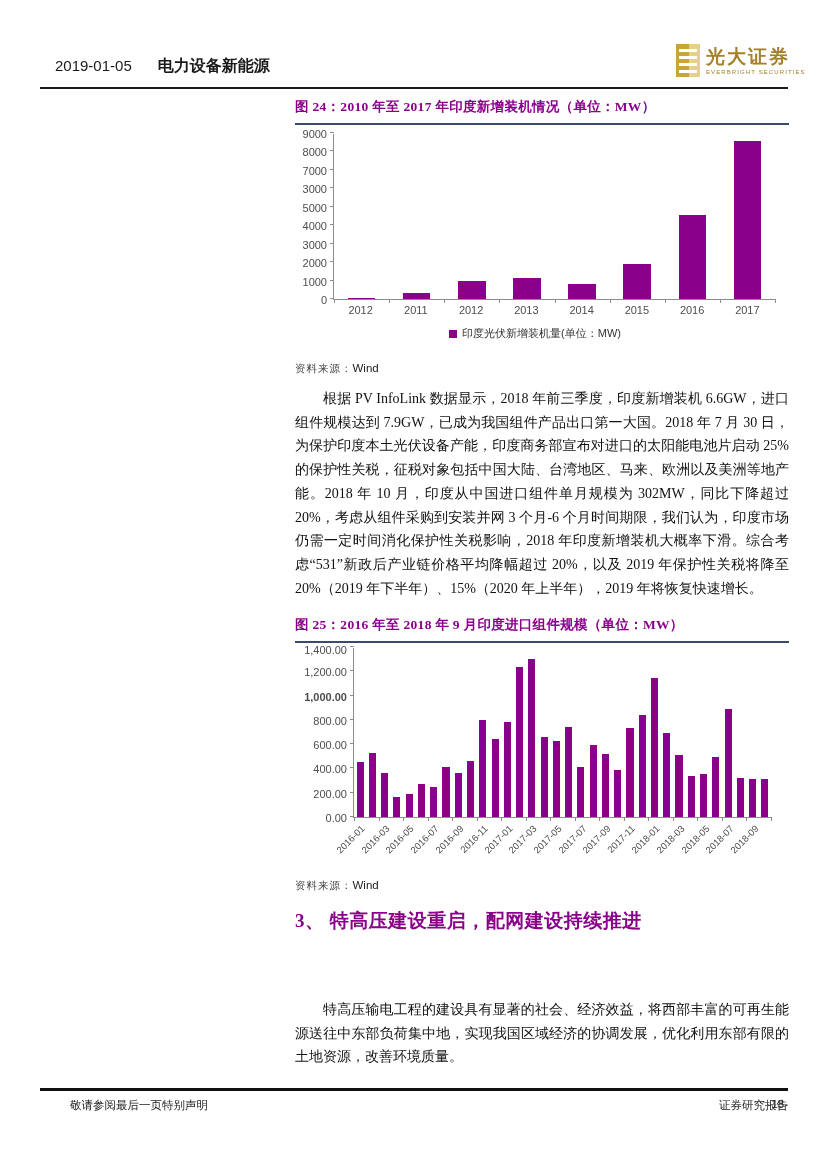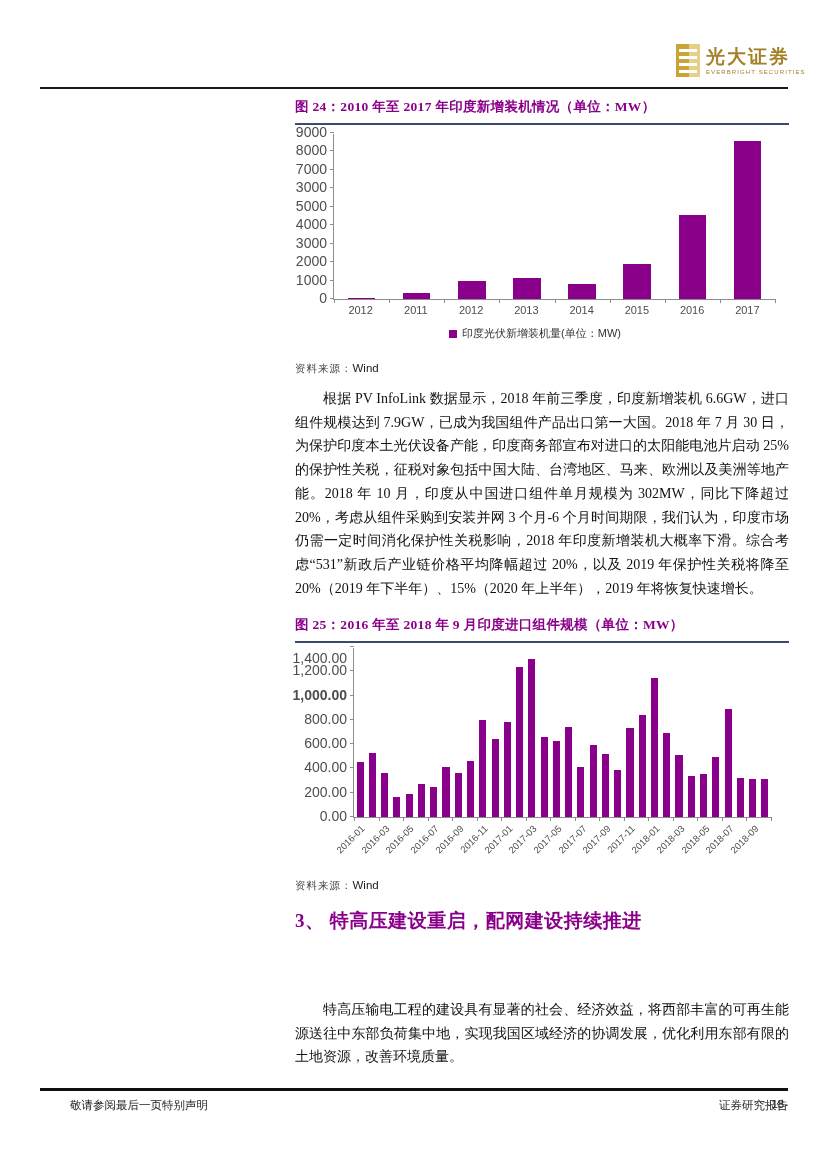--- a/index.html
+++ b/index.html
@@ -23,21 +23,21 @@
   
   .col { position:absolute; left:295px; width:494px; }
 
   .fig-title { font-size:13.5px; font-weight:bold; color:var(--accent);
                padding-bottom:7px; border-bottom:2px solid #3A4A6B; letter-spacing:0.3px; }
   .ft1 { top:98px; } .ft2 { top:616px; }
 
   .chart { font-family:"Liberation Sans","DejaVu Sans",sans-serif; }
   .chart-row { display:flex; align-items:flex-end; }
   .ylabels { position:relative; }
-  .ytick-label { position:absolute; right:6px; font-size:14px; color:#4d4d4d; white-space:nowrap;margin-top:12px; }
+  .ytick-label { position:absolute; right:6px; font-size:11px; color:#4d4d4d; white-space:nowrap;margin-top:12px; }
   .plot { position:relative; border-left:1px solid #8c8c8c; border-bottom:1px solid #8c8c8c; flex:1; }
   .bars { position:absolute; left:0; right:0; top:0; bottom:0; display:flex; align-items:flex-end; }
   .slot { flex:1; display:flex; justify-content:center; align-items:flex-end; height:100%; }
   .bar  { background:var(--bar); }
   .ytick { position:absolute; left:-4px; width:4px; height:1px; background:#8c8c8c; }
   .xtick { position:absolute; bottom:-4px; width:1px; height:4px; background:#8c8c8c; }
   .xlabels-flat { display:flex; margin-top:4px; }
   .xlabels-flat span { flex:1; text-align:center; font-size:11px; color:#4d4d4d; }
   .xlabels-rot { position:relative; height:55px; }
   .rot-anchor { position:absolute; width:0; height:0; }
@@ -66,20 +66,24 @@
   .footer .fl { position:absolute; left:30px; }
   .footer .fc { position:absolute; left:0; right:0; text-align:right;
                 font-family:"Liberation Sans","DejaVu Sans",sans-serif; }
   .footer .fr { position:absolute; right:0; }
 </style>
 </head>
 <body>
 
 <div id="page">
 
+  <div class="header-row">
+    <span class="hdate">2019-01-05</span>
+    <span class="hcat">电力设备新能源</span>
+  </div>
   <div class="logo">
     <div class="logo-mark">
       <i style="top:5px"></i>
         <i style="top:12px"></i>
         <i style="top:19px"></i>
         <i style="top:26px"></i>
     </div>
     <div>
       <div class="logo-cn">光大证券</div>
       <div class="logo-en">EVERBRIGHT SECURITIES</div>
@@ -178,21 +182,21 @@
   <div class="col chart chart2" id="chart2" style="position:absolute;">
     <div class="chart-row">
       <div class="ylabels" style="width: 58px; height: 170px;">
           <div class="ytick-label" style="bottom: -6px;">0.00</div>
           <div class="ytick-label" style="bottom: 18.2857px;">200.00</div>
           <div class="ytick-label" style="bottom: 42.5714px;">400.00</div>
           <div class="ytick-label" style="bottom: 66.8571px;">600.00</div>
           <div class="ytick-label" style="bottom: 91.1429px;">800.00</div>
           <div class="ytick-label" style="bottom: 115.429px; font-weight: bold;">1,000.00</div>
           <div class="ytick-label" style="bottom: 139.714px;">1,200.00</div>
-          <div class="ytick-label" style="bottom: 152px;">1,400.00</div>
+          <div class="ytick-label" style="bottom: 162px;">1,400.00</div>
         </div>
       <div class="plot" style="height: 170px;">
         <div class="bars">
             <div class="slot">
               <div class="bar" style="width: 58%; height: 54.6429px;"></div>
             </div>
             <div class="slot">
               <div class="bar" style="width: 58%; height: 64.3571px;"></div>
             </div>
             <div class="slot">

